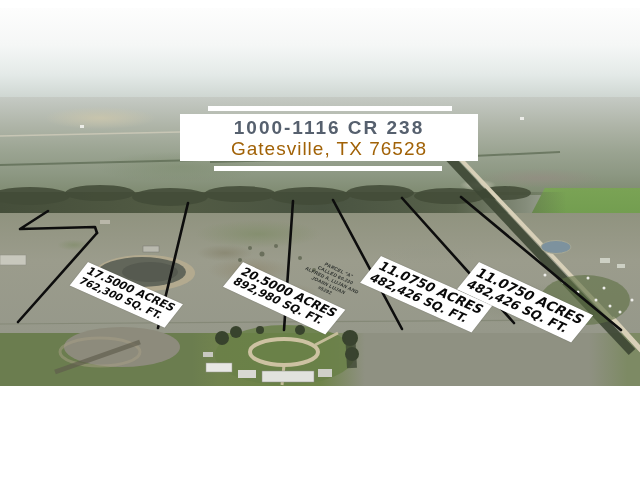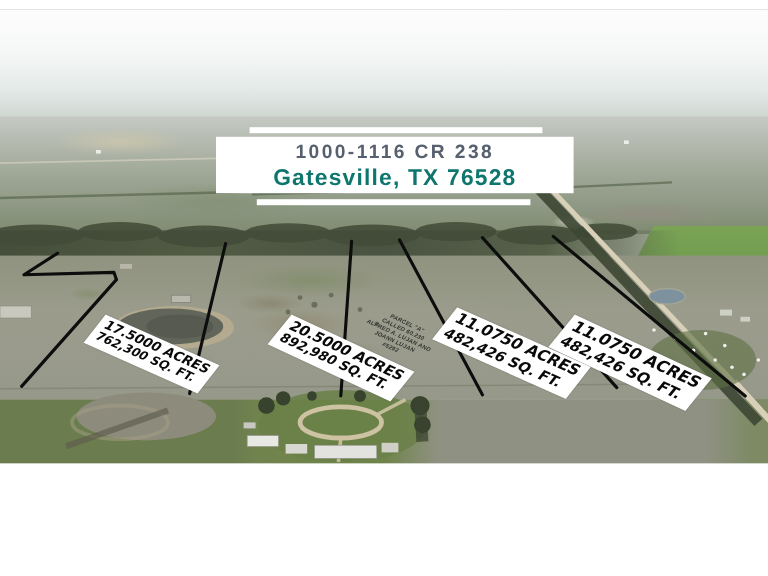--- a/index.html
+++ b/index.html
@@ -33,22 +33,22 @@
   .fg{position:absolute;left:0;top:325px;width:640px;height:61px;
        background:linear-gradient(90deg,#6b7d4f 0%,#6b7d4f 30%,#71834e 34%,#6f8449 40%,#6f8449 50%,#8f9182 57%,#8f9182 92%,#7d8a64 98%);}
   .green-right{position:absolute;left:500px;top:180px;width:140px;height:170px;
        clip-path:polygon(32% 0, 100% 0, 100% 100%, 58% 100%, 8% 38%);
        background:linear-gradient(180deg,#7aa355 0%,#659346 45%,#5e8a42 100%);}
   .scene-svg{position:absolute;left:0;top:0;width:640px;height:480px;}
 
   
   .banner{position:absolute;left:180px;top:114px;width:298px;height:47px;background:#ffffff;
           display:flex;flex-direction:column;align-items:center;justify-content:center;line-height:21px;}
-  .banner .l1{font-size:16px;font-weight:bold;letter-spacing:2px;color:#56606e;}
-  .banner .l2{font-size:19px;font-weight:bold;letter-spacing:1px;color:#0f766e;}
+  .banner .l1{font-size:19px;font-weight:bold;letter-spacing:2px;color:#56606e;}
+  .banner .l2{font-size:19px;font-weight:normal;letter-spacing:1px;color:#a16207;}
   .bar{position:absolute;background:#ffffff;height:5px;}
   .bar-top{left:208px;top:106px;width:244px;}
   .bar-bottom{left:214px;top:166px;width:228px;}
 
   .plabel{position:absolute;background:#ffffff;color:#090909;font-weight:bold;
           font-family:"DejaVu Sans", sans-serif;padding:2px 5px 3px 5px;white-space:nowrap;
           transform-origin:top left;line-height:1.12;box-shadow:0 0 1px rgba(0,0,0,.4);}
   .plabel .l2{font-size:.92em;}
   .plabel-1{left:88px;top:262px;font-size:11px;transform:rotate(24deg) skewX(-14deg);}
   .plabel-2{left:243px;top:262px;font-size:12px;transform:rotate(25deg) skewX(-14deg);}

